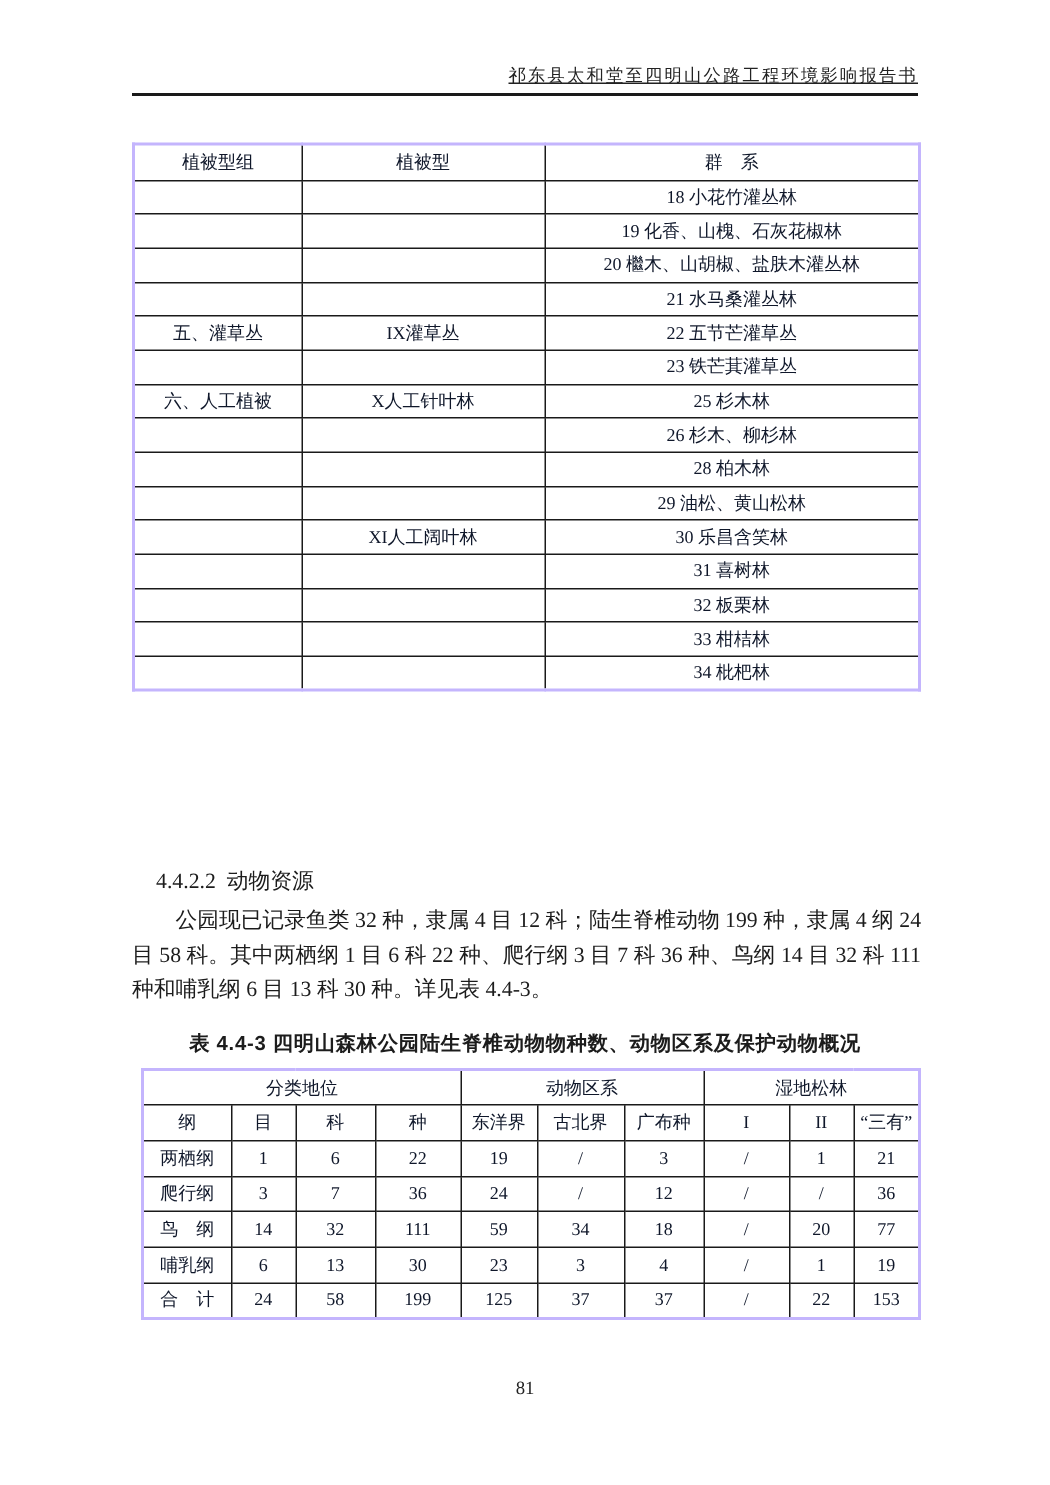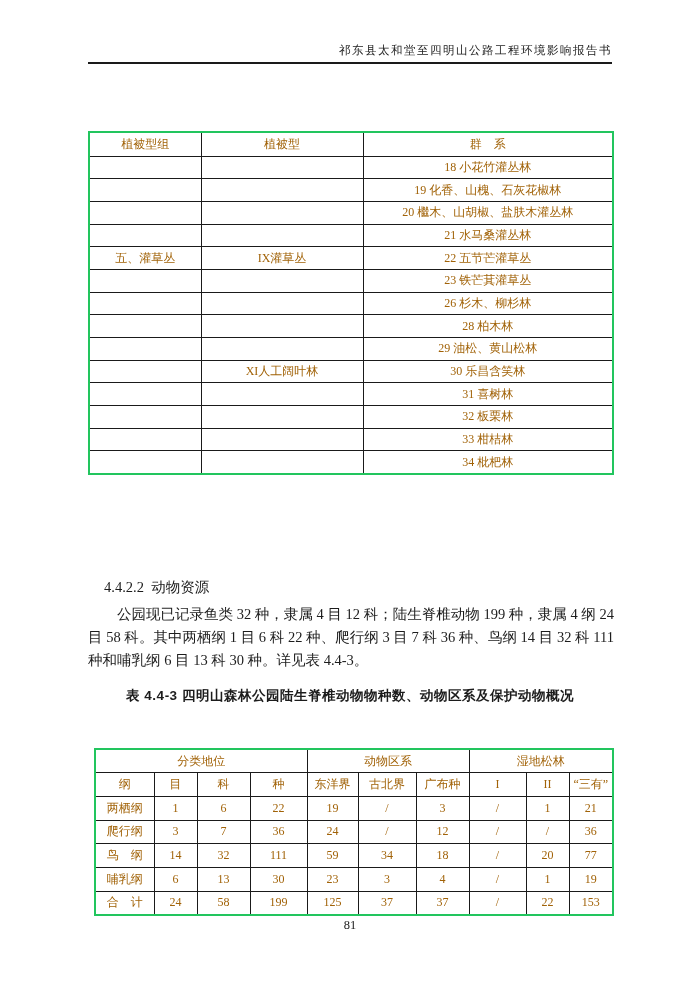--- a/index.html
+++ b/index.html
@@ -15,35 +15,35 @@
     overflow: hidden;
   }
   
   .header-title {
     position: absolute;
     top: 43px; left: 88px; width: 524px;
     text-align: right;
     font-size: 11.5px;
     letter-spacing: 1.5px;
     color: #222;
+    text-decoration: underline;
   }
   .header-rule {
     position: absolute;
     top: 62px; left: 88px; width: 524px;
     border-top: 2px solid #1a1a1a;
   }
   
   table.doc-table {
     position: absolute;
     border-collapse: collapse;
     table-layout: fixed;
-    border: 2px solid #22c55e;
+    border: 2px solid #c4b5fd;
     font-size: 12px;
-    color: #a16207;
-    margin-top: 36px;
+    color: #0f172a;
   }
   table.doc-table th, table.doc-table td {
     border: 1px solid #1a1a1a;
     text-align: center;
     vertical-align: middle;
     font-weight: normal;
     padding: 0 2px;
     overflow: hidden;
     white-space: nowrap;
   }
@@ -139,20 +139,25 @@
         </tr>
         <tr>
           <td>五、灌草丛</td>
           <td>IX灌草丛</td>
           <td>22 五节芒灌草丛</td>
         </tr>
         <tr>
           <td></td>
           <td></td>
           <td>23 铁芒萁灌草丛</td>
+        </tr>
+        <tr>
+          <td>六、人工植被</td>
+          <td>X人工针叶林</td>
+          <td>25 杉木林</td>
         </tr>
         <tr>
           <td></td>
           <td></td>
           <td>26 杉木、柳杉林</td>
         </tr>
         <tr>
           <td></td>
           <td></td>
           <td>28 柏木林</td>

